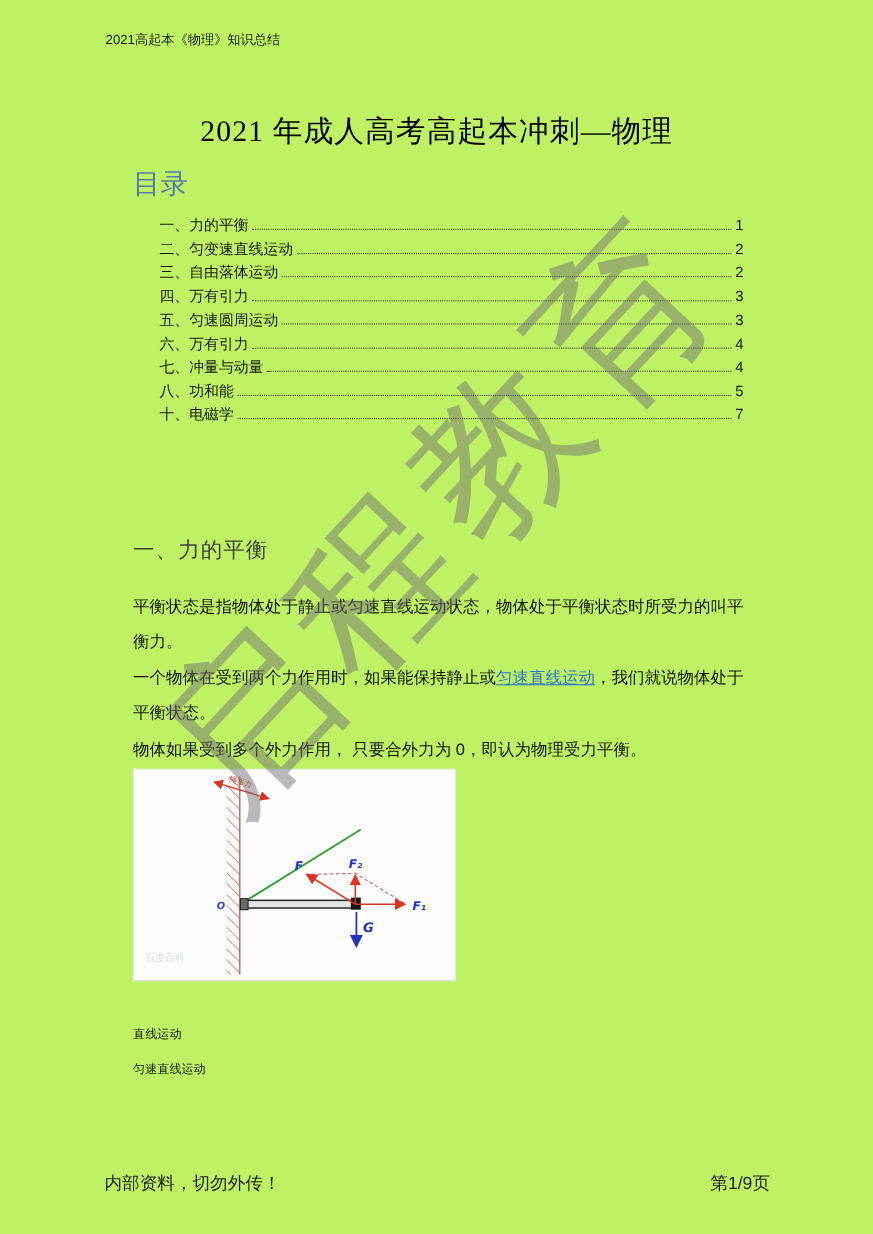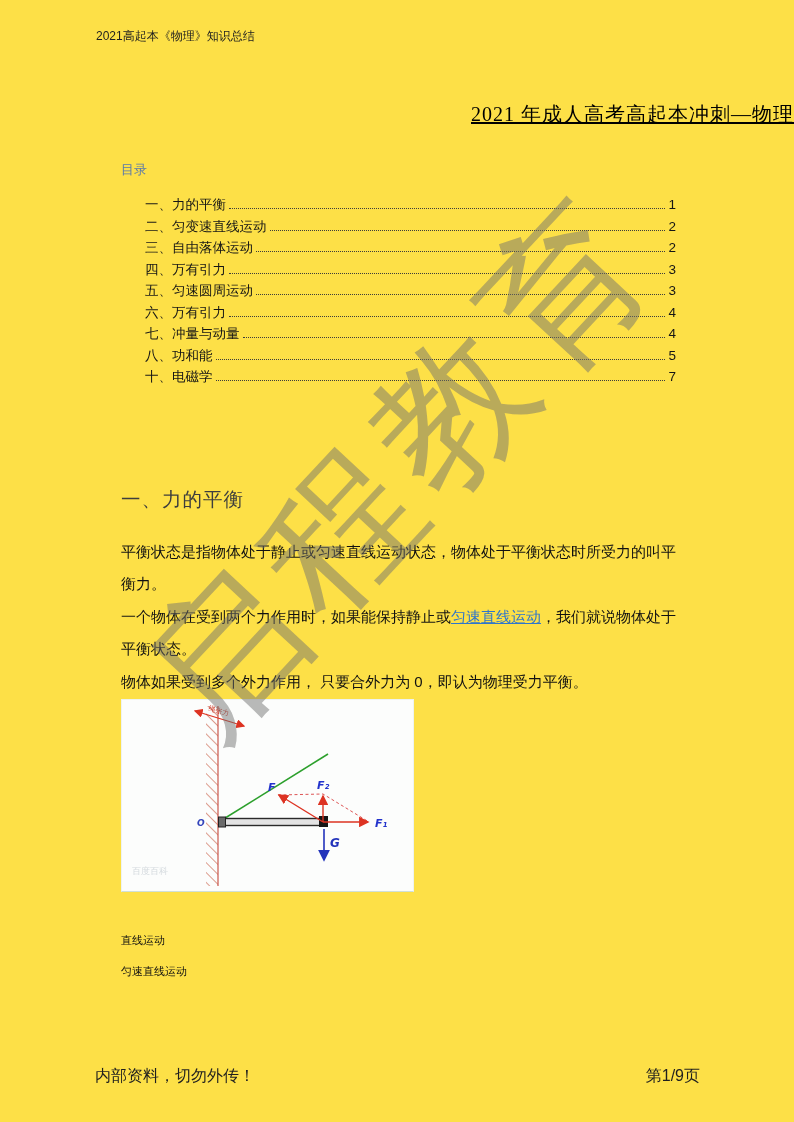--- a/index.html
+++ b/index.html
@@ -1,24 +1,24 @@
 <!DOCTYPE html>
 <html><head>
 <meta charset="utf-8">
 <style>
   html,body{margin:0;padding:0;background:#ffffff;}
   .page{
-    position:relative;width:794px;height:1122px;background:#fde047;overflow:hidden;
+    position:relative;width:794px;height:1122px;background:#bef264;overflow:hidden;
     font-family:"Liberation Sans",sans-serif;color:#111;
   }
   .abs{position:absolute;}
   .doc-header{left:96px;top:28px;font-size:12px;color:#1f1f1f;z-index:2;}
-  .doc-title{left:0;right:0;top:101px;text-align:right;z-index:2;
-    font-family:"Liberation Serif","DejaVu Serif",serif;font-size:20px;color:#000;letter-spacing:1px;text-decoration:underline;}
-  .toc-heading{left:121px;top:161px;font-size:13px;color:#5a79ab;z-index:2;}
+  .doc-title{left:0;right:0;top:101px;text-align:center;z-index:2;
+    font-family:"Liberation Serif","DejaVu Serif",serif;font-size:27px;color:#000;letter-spacing:1px;}
+  .toc-heading{left:121px;top:150px;font-size:25px;color:#5a79ab;z-index:2;}
   .toc{left:145px;top:196px;width:531px;z-index:2;font-size:13.5px;color:#151515;}
   .toc-row{display:flex;align-items:baseline;height:21.5px;cursor:pointer;}
   .toc-label{white-space:nowrap;}
   .toc-dots{flex:1;border-bottom:1.6px dotted #3c3c3c;margin:0 3px 4px 3px;min-width:20px;}
   .toc-page{white-space:nowrap;}
   .section-heading{left:121px;top:486px;font-size:19.5px;color:#3d3d3d;letter-spacing:1px;z-index:2;}
   .para{left:121px;width:558px;font-size:15px;line-height:31.5px;color:#111;z-index:2;}
   .p1{top:536px;}
   .p2{top:601px;}
   .p3{top:666px;}

